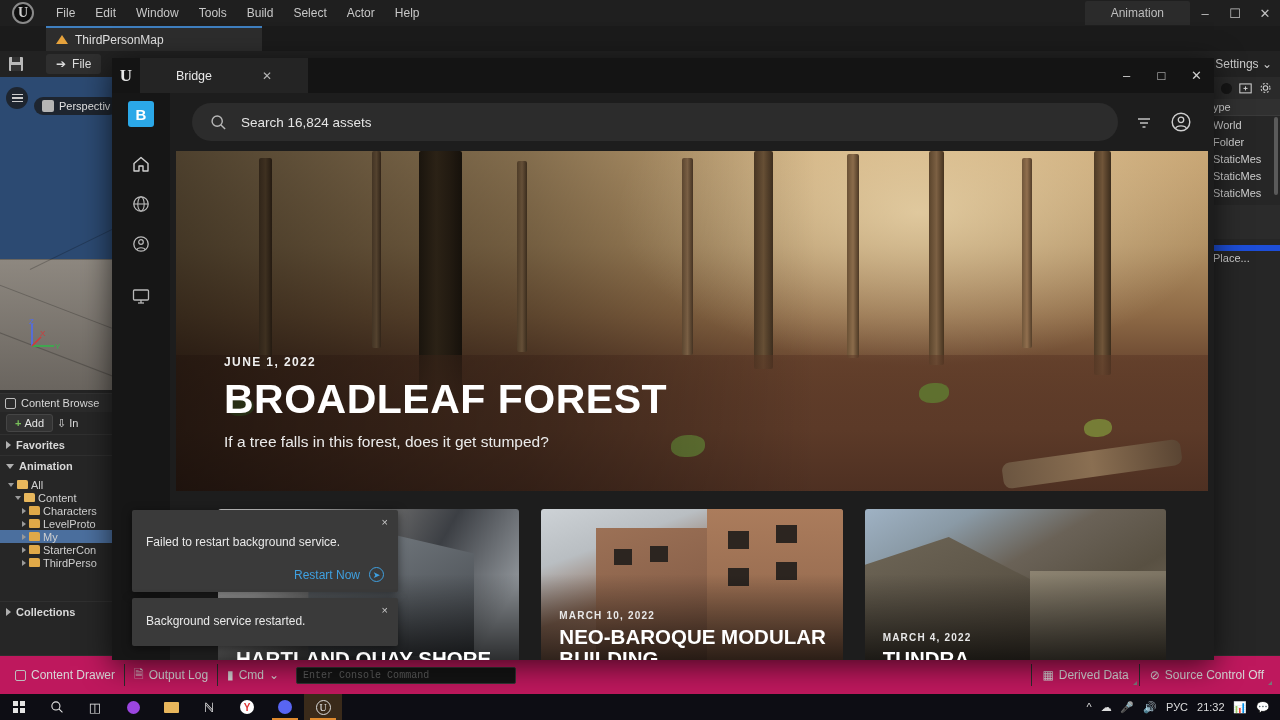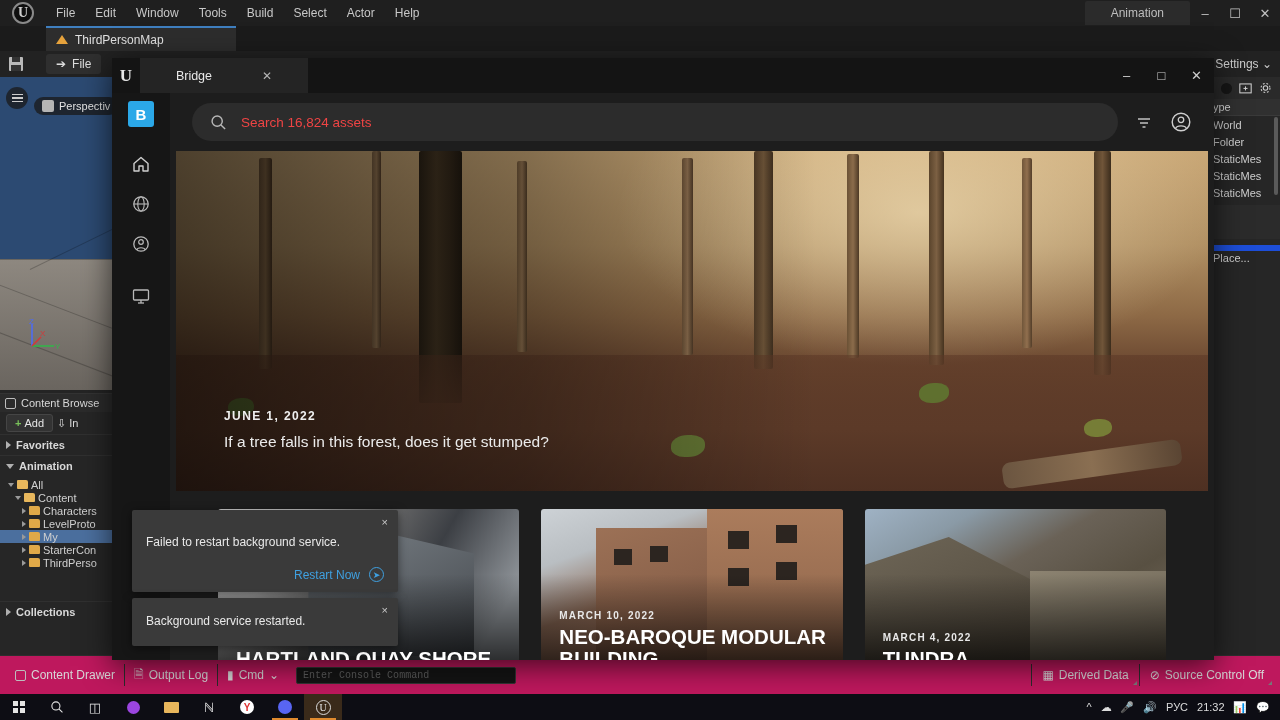--- a/index.html
+++ b/index.html
@@ -35,21 +35,21 @@
   .ue-anim-tab {
     background:#2b2b2b; color:#bdbdbd; padding:5px 26px; font-size:12px;
     border-radius:2px 2px 0 0;
   }
   .ue-winbtn { width:30px; height:26px; display:flex; align-items:center;
     justify-content:center; color:#c0c0c0; font-size:13px; }
 
   
   .ue-tabrow { position:absolute; top:26px; left:0; right:0; height:25px; background:#1b1b1b; }
   .ue-leveltab {
-    position:absolute; left:46px; top:0; height:25px; width:190px;
+    position:absolute; left:46px; top:0; height:25px; width:216px;
     background:#2d2d2d; display:flex; align-items:center; gap:7px; padding:0 10px;
     border-top:2px solid #3f7fbf; font-size:12px; color:#e0e0e0;
   }
   .tri-icon { width:0;height:0;border-left:6px solid transparent;border-right:6px solid transparent;
     border-bottom:9px solid #e6a23c; }
 
   
   .ue-toolbar { position:absolute; top:51px; left:0; right:0; height:26px; background:#222; display:flex; align-items:center; }
   .tb-save { width:32px; display:flex; justify-content:center; }
   .save-ico { width:14px;height:14px;background:#b9b9b9;border-radius:1px; position:relative; }
@@ -158,21 +158,21 @@
     display:flex;align-items:center;justify-content:center;color:#fff;
     font-weight:bold;font-size:15px;font-family:"Liberation Sans",sans-serif; }
   .bw-navicon { width:26px;height:26px;display:flex;align-items:center;justify-content:center;
     color:#c8c8c8; }
   .bw-navicon.sp { margin-top:10px; }
 
   .bw-main { flex:1; background:#1d1d1d; position:relative; overflow:hidden; }
   .bw-searchrow { height:58px; display:flex; align-items:center; padding:0 22px; gap:16px; }
   .bw-search { flex:1; height:38px; background:#2c2c2c; border-radius:19px;
     display:flex; align-items:center; padding:0 18px; gap:14px; }
-  .bw-search-ph { color:#ef4444; font-size:13.5px; }
+  .bw-search-ph { color:#e5e5e5; font-size:13.5px; }
   .bw-filter, .bw-acct { color:#d0d0d0; display:flex; align-items:center; }
 
   
   .hero { position:relative; margin:0 6px; height:340px; overflow:hidden; }
   .hero-img { position:absolute; inset:0;
     background:
       radial-gradient(ellipse 45% 70% at 72% 18%, rgba(255,240,200,.55), transparent 65%),
       linear-gradient(#caa877 0%, #b08f62 28%, #8e6a46 48%, #6d4a32 62%, #5a3b28 100%);
   }
   .trunk { position:absolute; bottom:28%; border-radius:2px; }
@@ -520,20 +520,21 @@
           <div class="hero-ground"></div>
           <div class="leaf" style="left:5%;bottom:22%;width:26px;height:18px;"></div>
           <div class="leaf" style="left:48%;bottom:10%;width:34px;height:22px;background:#6a8a3a;"></div>
           <div class="leaf" style="left:72%;bottom:26%;width:30px;height:20px;background:#5f7d31;"></div>
           <div class="leaf" style="left:88%;bottom:16%;width:28px;height:18px;background:#7d8f3a;"></div>
           <div class="trunk" style="left:80%;bottom:4%;width:180px;height:26px;background:linear-gradient(90deg,#6b5540,#8a6f52,#5a4533);transform:rotate(-8deg);border-radius:8px;"></div>
         </div>
         <div class="hero-shade"></div>
         <div class="hero-copy">
           <div class="hero-date">JUNE 1, 2022</div>
+          <div class="hero-title">BROADLEAF FOREST</div>
           <div class="hero-sub">If a tree falls in this forest, does it get stumped?</div>
         </div>
       </div>
 
       <div class="cards">
         <div class="card">
           <div class="card1-img">
             <div class="brick" style="left:30%;top:10%;width:55%;height:85%;background:linear-gradient(150deg,#7d848a,#42464b);clip-path:polygon(25% 0,100% 22%,100% 100%,0 100%,0 40%);"></div>
           </div>
           <div class="card-shade"></div>

